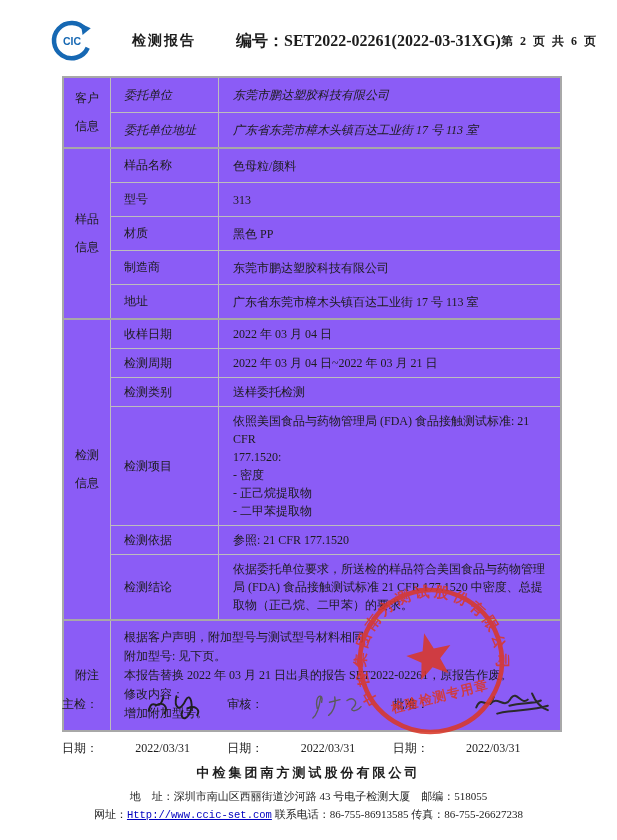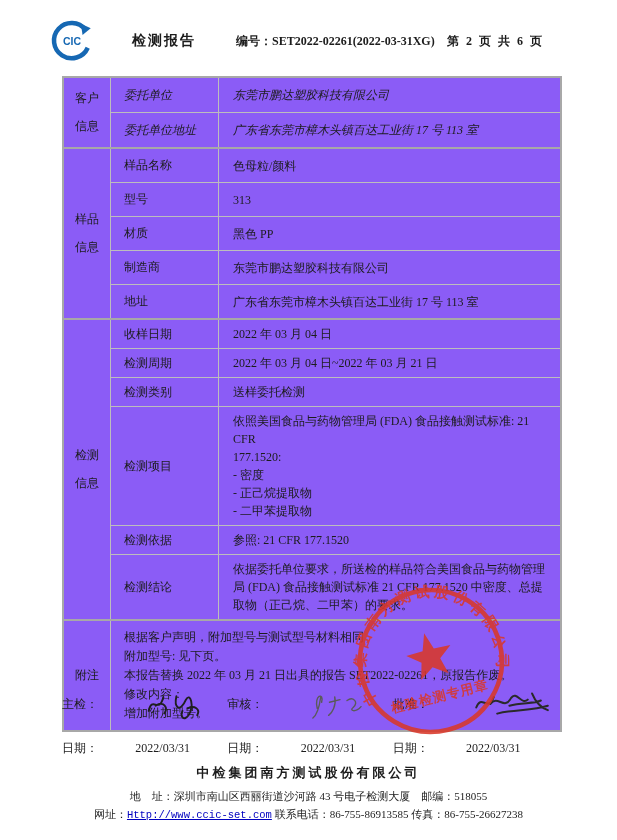--- a/index.html
+++ b/index.html
@@ -5,21 +5,21 @@
   html,body{margin:0;padding:0;background:#ffffff;}
   body{width:617px;height:840px;position:relative;overflow:hidden;
        font-family:"Liberation Serif","DejaVu Serif",serif;color:#1c1c1c;}
   .page{position:absolute;inset:0;}
 
   
   .header{position:absolute;left:48px;top:14px;width:496px;height:54px;
           display:flex;align-items:center;}
   .logo{width:48px;height:48px;flex:0 0 auto;}
   .hdr-title{margin-left:36px;font-size:14px;font-weight:bold;letter-spacing:2px;white-space:nowrap;}
-  .hdr-no{margin-left:40px;font-size:12px;font-weight:bold;white-space:nowrap;}
+  .hdr-no{margin-left:40px;font-size:16px;font-weight:bold;white-space:nowrap;}
   .hdr-page{margin-left:auto;font-size:12px;font-weight:bold;letter-spacing:2px;white-space:nowrap;}
 
   
   .info-table{position:absolute;left:62px;top:76px;width:496px;
               border:2px solid #a8a8a8;background:#8b5cf6;}
   .section{display:flex;}
   .section + .section{border-top:2px solid #a8a8a8;}
   .sec-label{width:46px;flex:0 0 auto;display:flex;align-items:center;justify-content:center;
              text-align:center;font-size:12px;line-height:2.3;white-space:pre-line;
              border-right:1px solid #bdbdbd;}

